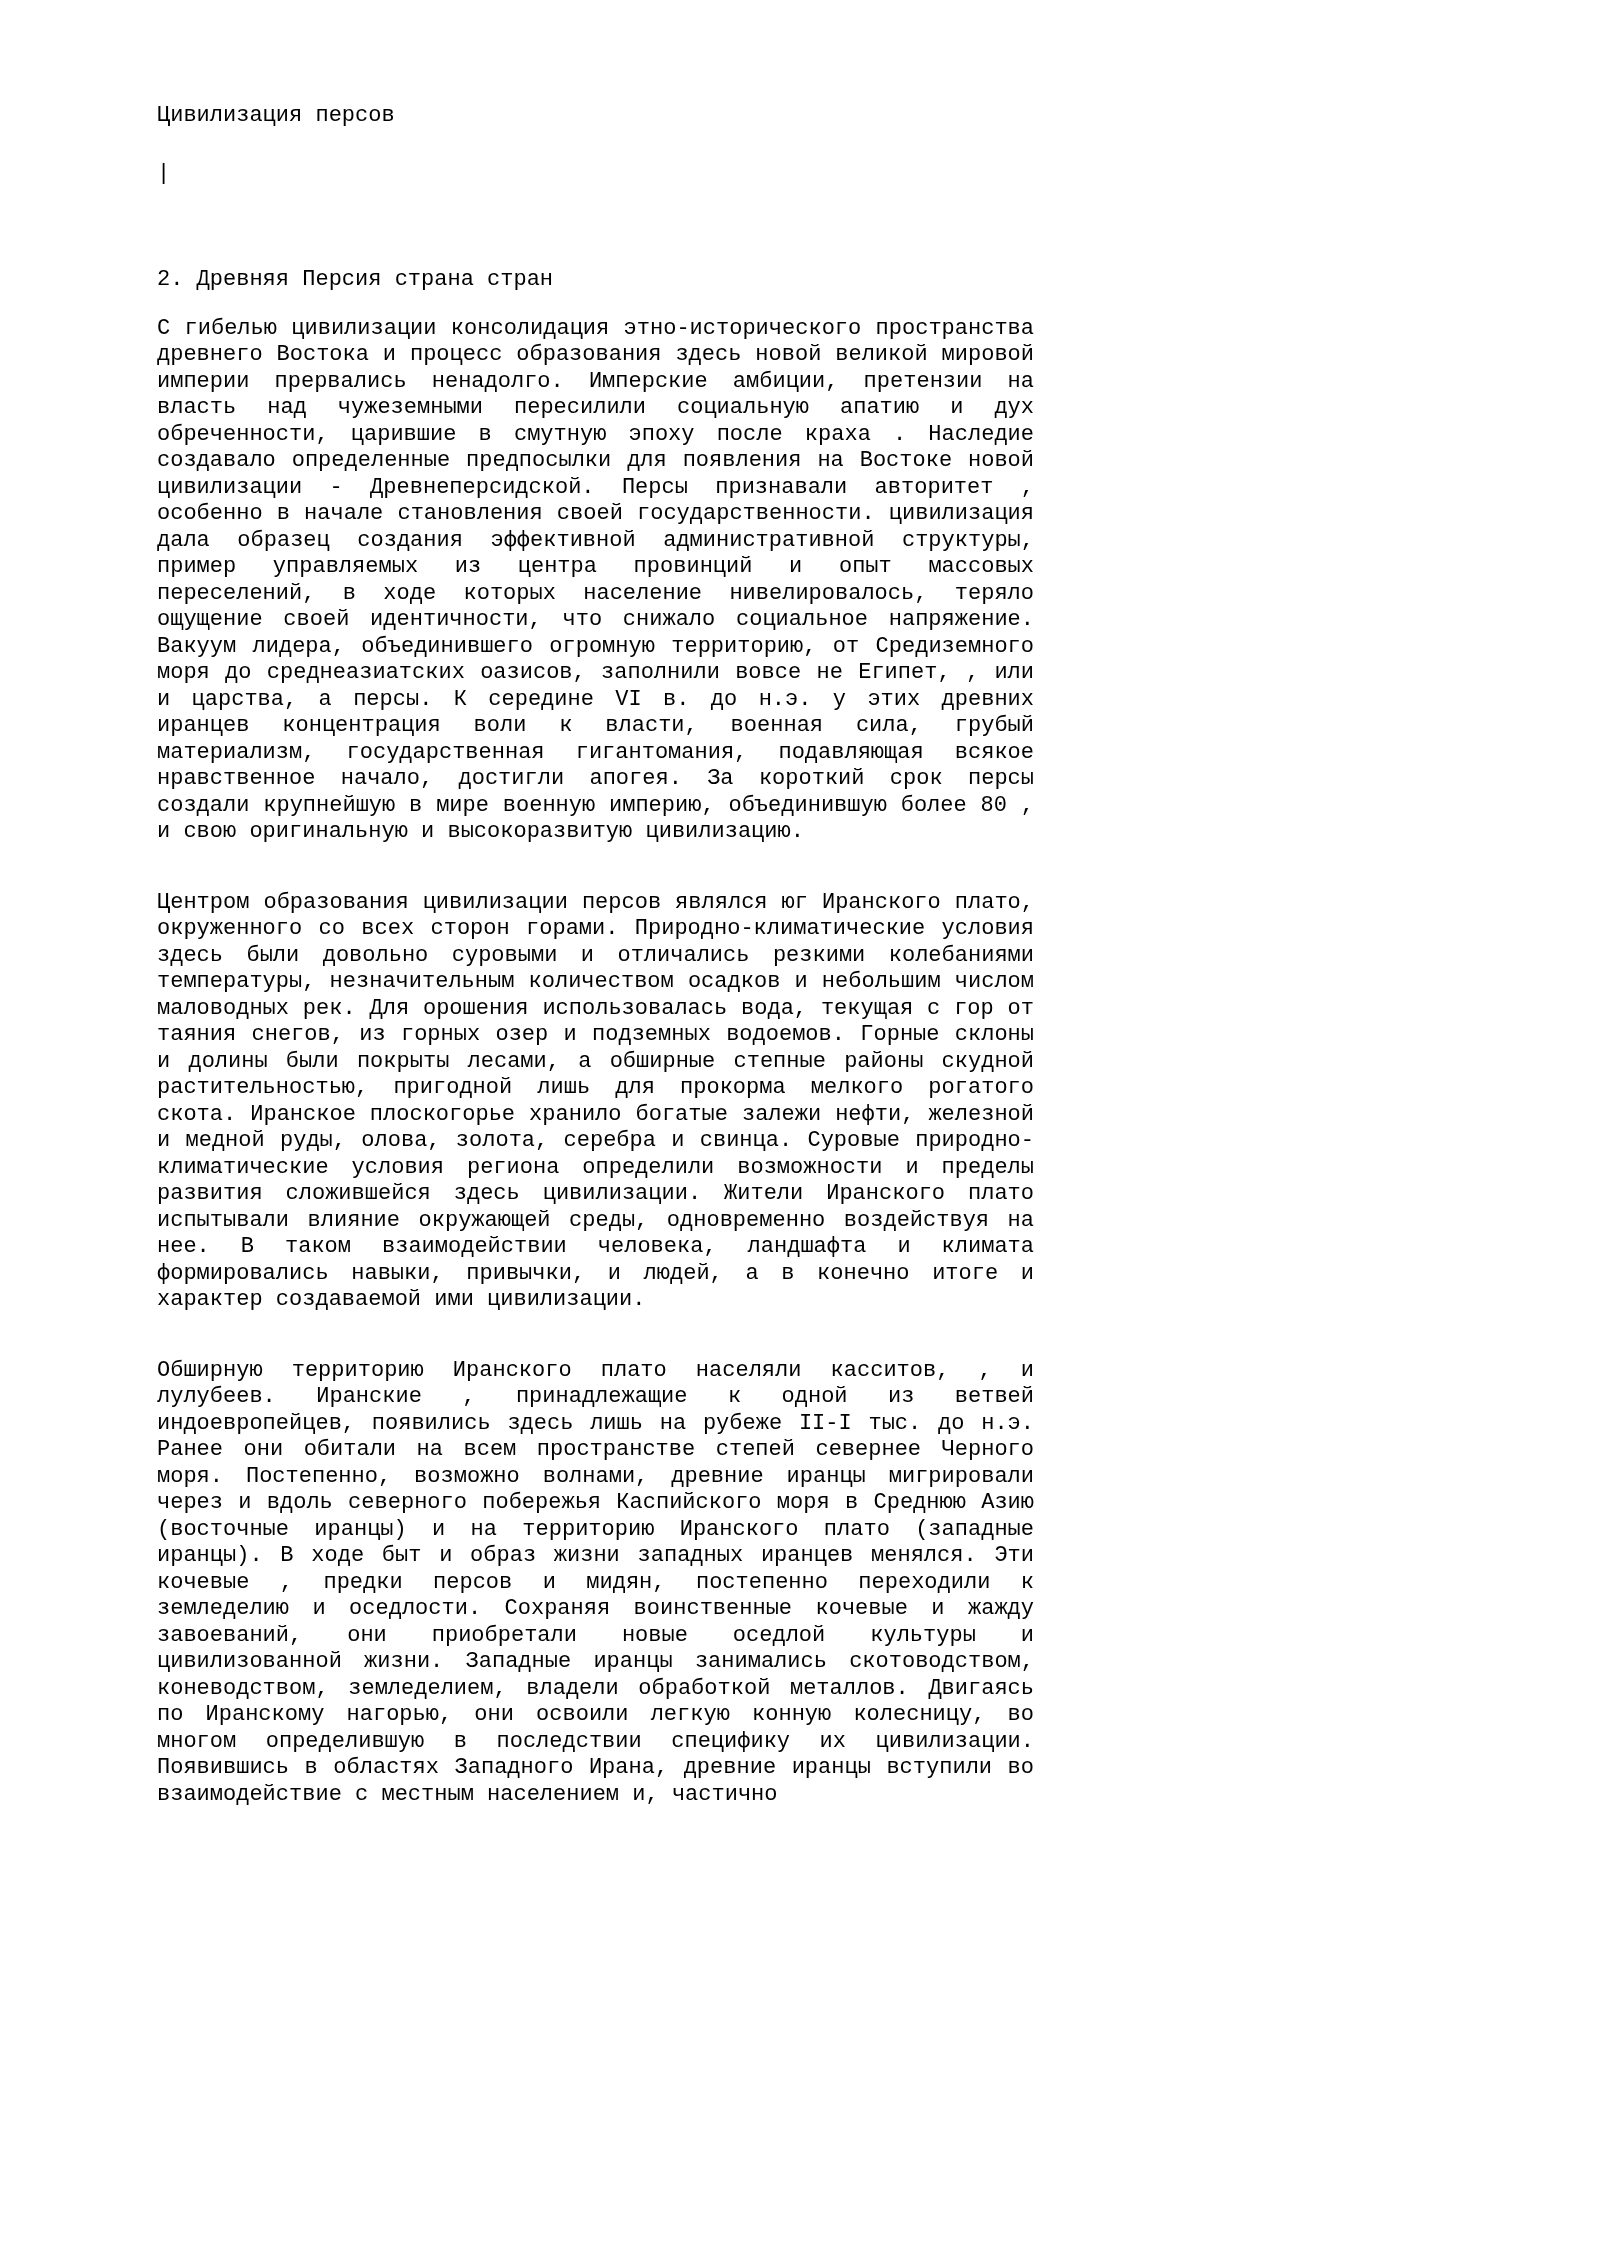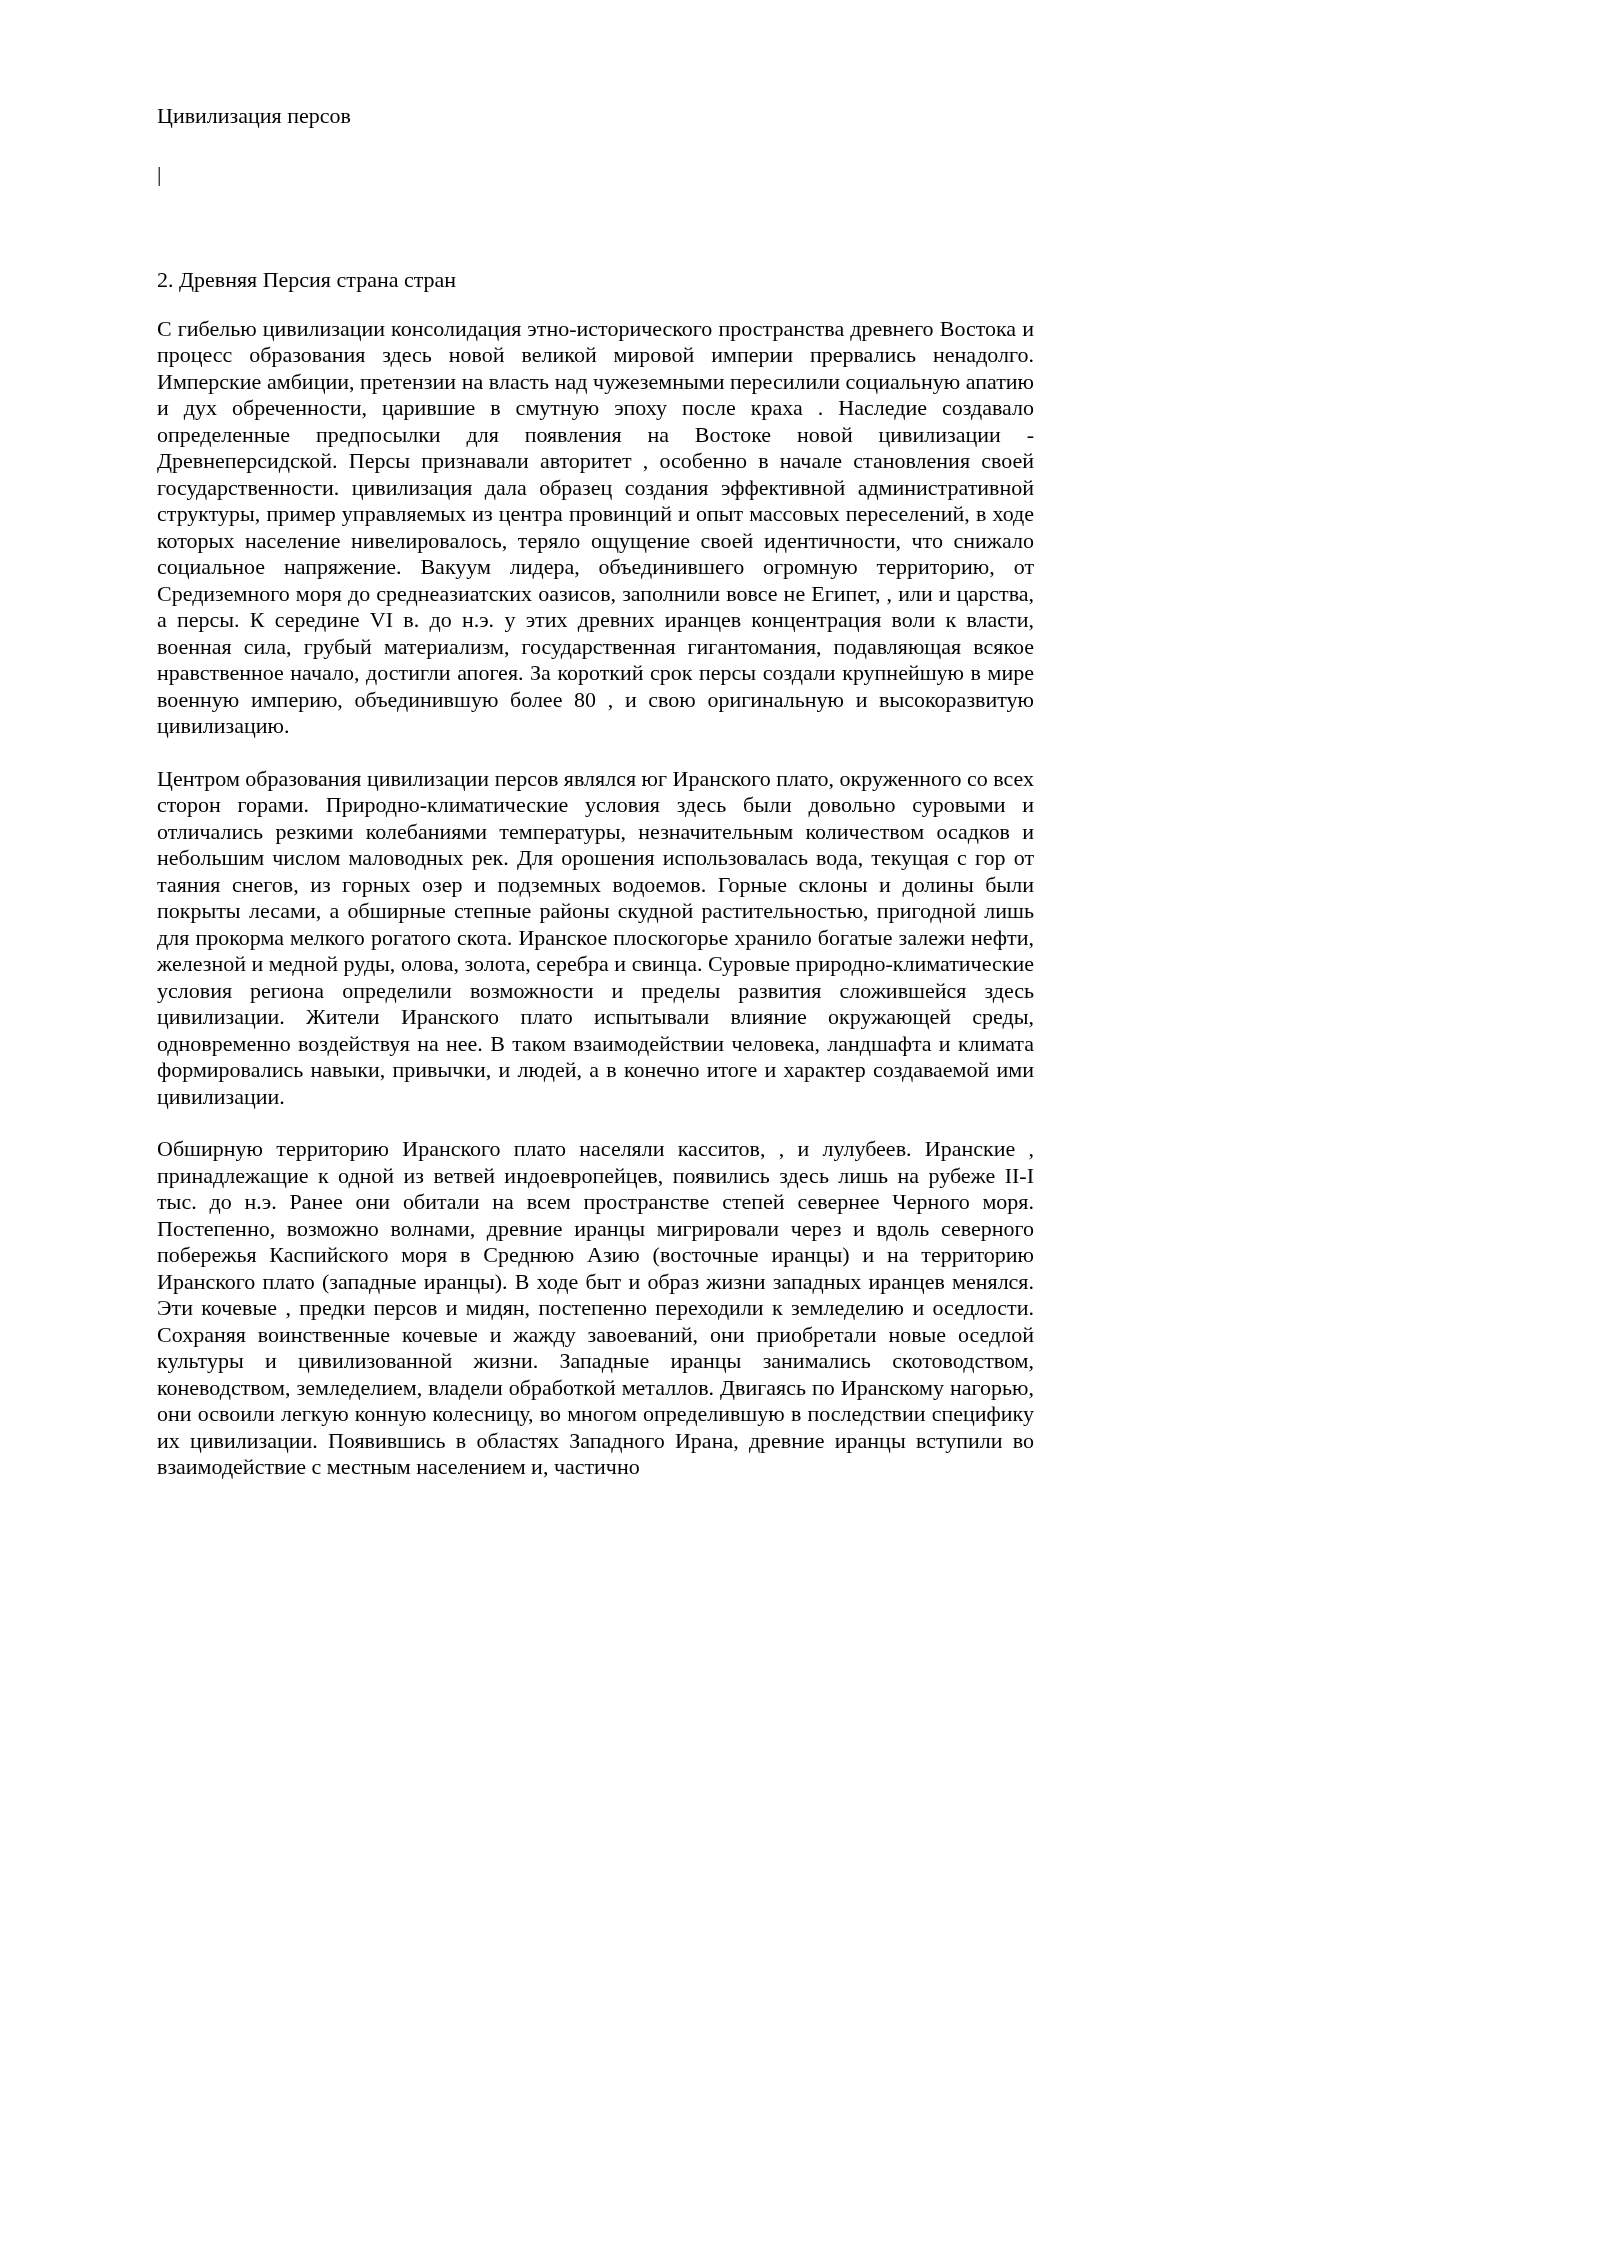--- a/index.html
+++ b/index.html
@@ -7,21 +7,21 @@
     margin: 0;
     padding: 0;
     background: #ffffff;
   }
   .page {
     position: relative;
     width: 1376px;
     height: 2262px;
     background: #ffffff;
     overflow: hidden;
-    font-family: Liberation Serif, serif;
+    font-family: Liberation Mono, monospace;
     color: #000000;
   }
   .content {
     position: absolute;
     left: 157px;
     top: 103px;
     width: 877px;
   }
   .line {
     font-size: 22px;
@@ -36,21 +36,21 @@
     color: #000000;
   }
   .section-heading {
     margin: 80px 0 0 0;
   }
   .body-par {
     margin: 22px 0 0 0;
     text-align: justify;
   }
   .body-par + .body-par {
-    margin-top: 26px;
+    margin-top: 44px;
   }
 </style>
 </head>
 <body>
 
 <div class="page">
   <div class="content">
     <div class="line doc-title">Цивилизация персов</div>
     <div class="line cursor-line">|</div>
     <div class="line section-heading">2. Древняя Персия страна стран</div>

